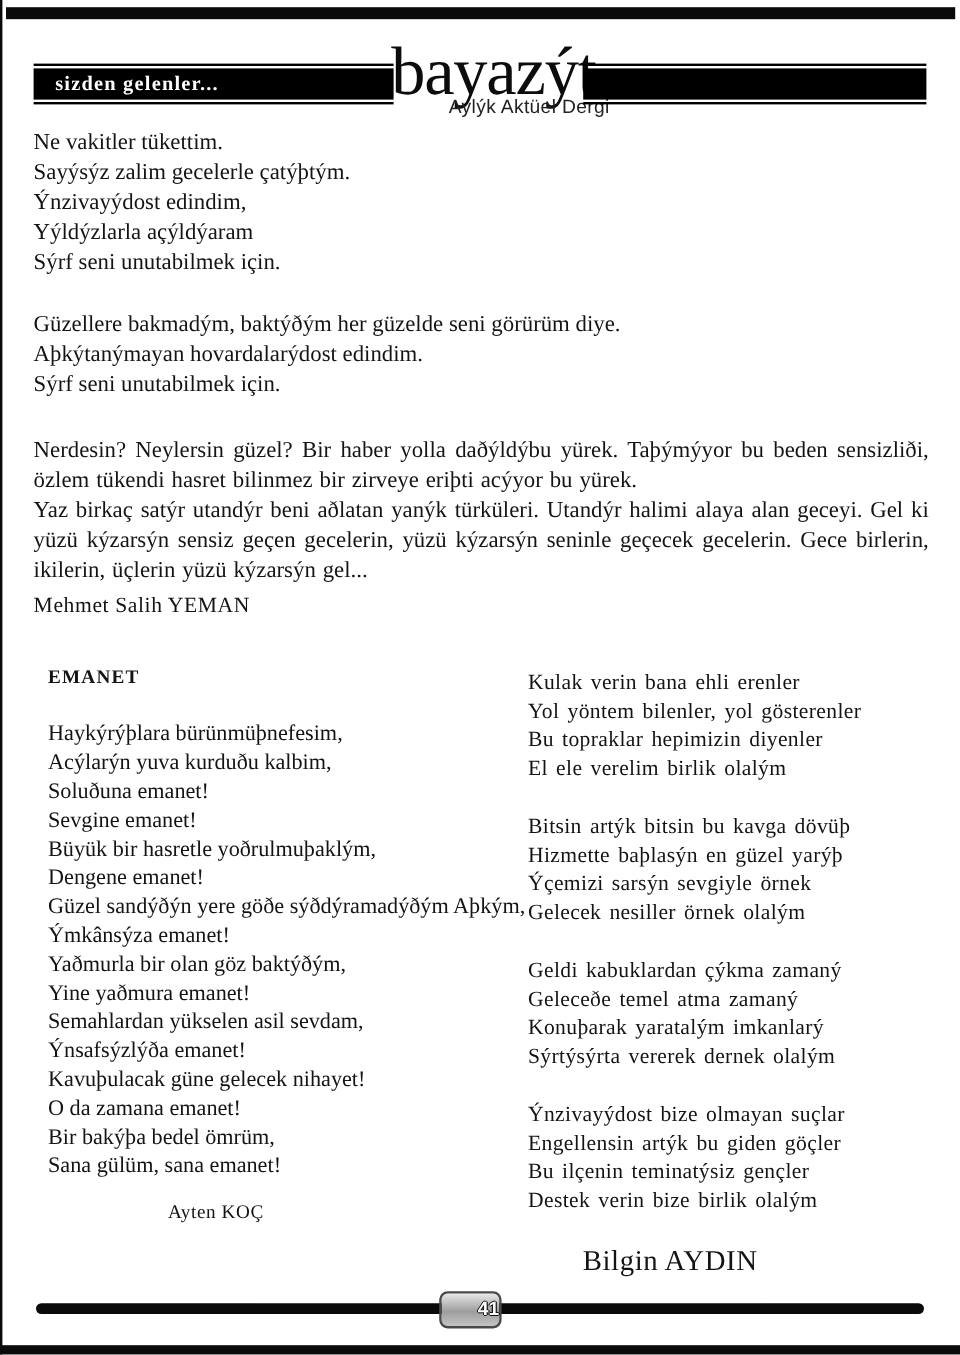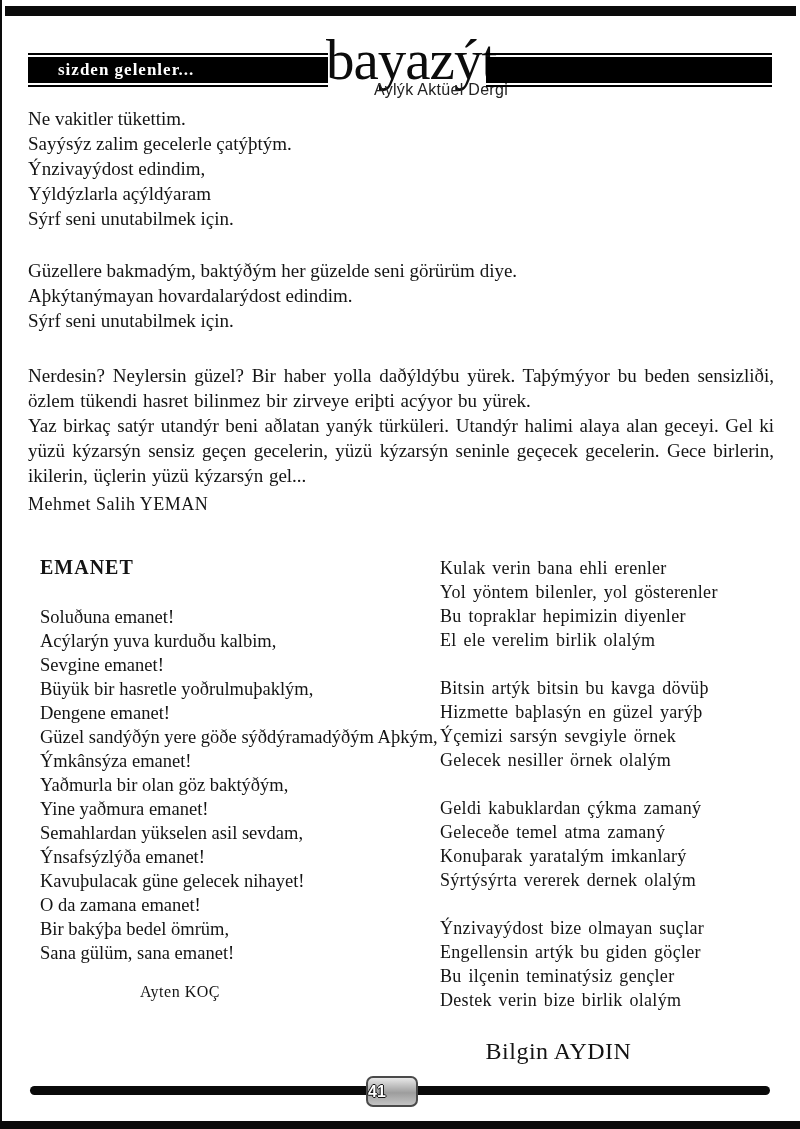--- a/index.html
+++ b/index.html
@@ -12,21 +12,21 @@
   .top-rule { position:absolute; top:6px; left:5px; width:791px; height:10px; background:#0a0a0a; }
   .bottom-rule { position:absolute; top:1121px; left:0; width:800px; height:8px; background:#0a0a0a; }
 
   
   .band { position:absolute; border-top:2px solid #000; border-bottom:2px solid #000; padding:2px 0; }
   .band-inner { background:#000; height:26px; }
   .band-left { top:53px; left:28px; width:300px; }
   .band-right { top:53px; left:486px; width:286px; }
   .section-label {
     color:#fff; font-weight:bold; font-size:17px; line-height:26px;
-    padding-left:30px; letter-spacing:1px; font-family:"Liberation Serif",serif;
+    padding-left:18px; letter-spacing:1px; font-family:"Liberation Serif",serif;
   }
   .logo-wrap { position:absolute; top:30px; left:326px; width:158px; text-align:center; }
   .logo-text {
     font-family:"Liberation Serif","DejaVu Serif",serif; font-size:57px; line-height:60px;
     color:#0c0c0c; letter-spacing:-1px; white-space:nowrap;
   }
   .logo-subtitle {
     font-family:"Liberation Sans","DejaVu Sans",sans-serif; font-size:16px; color:#222;
     margin-top:-9px; padding-left:48px; text-align:center; letter-spacing:0.3px; white-space:nowrap;
   }
@@ -34,36 +34,36 @@
   
   .intro { position:absolute; top:106px; left:28px; width:746px; font-size:19px; }
   .pl { height:25px; line-height:25px; white-space:nowrap; }
   .intro .stanza2 { margin-top:27px; }
   .intro .prose { margin-top:30px; }
   .prose p { margin:0; text-align:justify; line-height:25px; word-spacing:1px; }
   .author-right { margin-top:6px; text-align:left; padding-right:72px; font-size:18px; letter-spacing:0.5px; }
 
   
   .left-poem { position:absolute; top:556px; left:40px; width:372px; font-size:18.5px; }
-  .poem-title { font-weight:bold; font-size:20px; letter-spacing:1px; }
+  .poem-title { font-weight:bold; font-size:16px; letter-spacing:1px; }
   .left-poem .lines { margin-top:26px; }
   .left-poem .pl { height:24px; line-height:24px; }
   .author-center { margin-top:18px; width:280px; text-align:center; font-size:16px; letter-spacing:0.5px; }
 
   .right-poem { position:absolute; top:556px; left:440px; width:345px; font-size:18px; word-spacing:2px; letter-spacing:0.3px; }
   .right-poem .pl { height:24px; line-height:24px; }
   .right-poem .stanza { margin-bottom:24px; }
   .author-right2 { margin-top:26px; text-align:center; padding-right:108px; font-size:24px; letter-spacing:0.5px; word-spacing:normal; }
 
   
   .footer-rule { position:absolute; top:1086px; left:30px; width:740px; height:9px; background:#0a0a0a; border-radius:5px; }
   .page-badge {
     position:absolute; top:1076px; left:366px; width:48px; height:27px;
     background:linear-gradient(#e8e8e8,#9d9d9d 55%,#c4c4c4); border:2px solid #4a4a4a; border-radius:7px;
-    display:flex; align-items:center; justify-content:flex-start;
+    display:flex; align-items:center; justify-content:flex-end;
   }
   .page-num {
     font-family:"Liberation Sans","DejaVu Sans",sans-serif; font-weight:bold; font-size:16px; color:#fff;
     text-shadow:-1px 0 #111, 1px 0 #111, 0 -1px #111, 0 1px #111;
   }
 </style>
 </head>
 <body>
 
 <div class="page">
@@ -99,22 +99,23 @@
     <div class="prose">
       <p>Nerdesin? Neylersin güzel? Bir haber yolla daðýldýbu yürek. Taþýmýyor bu beden sensizliði, özlem tükendi hasret bilinmez bir zirveye eriþti acýyor bu yürek.</p>
       <p>Yaz birkaç satýr utandýr beni aðlatan yanýk türküleri. Utandýr halimi alaya alan geceyi. Gel ki yüzü kýzarsýn sensiz geçen gecelerin, yüzü kýzarsýn seninle geçecek gecelerin. Gece birlerin, ikilerin, üçlerin yüzü kýzarsýn gel...</p>
     </div>
     <div class="author-right">Mehmet Salih YEMAN</div>
   </div>
 
   <div class="left-poem">
     <div class="poem-title">EMANET</div>
     <div class="lines">
+      <div class="pl">Haykýrýþlara bürünmüþnefesim,</div>
+      <div class="pl">Acýlarýn yuva kurduðu kalbim,</div>
       <div class="pl">Soluðuna emanet!</div>
-      <div class="pl">Acýlarýn yuva kurduðu kalbim,</div>
       <div class="pl">Sevgine emanet!</div>
       <div class="pl">Büyük bir hasretle yoðrulmuþaklým,</div>
       <div class="pl">Dengene emanet!</div>
       <div class="pl">Güzel sandýðýn yere göðe sýðdýramadýðým Aþkým,</div>
       <div class="pl">Ýmkânsýza emanet!</div>
       <div class="pl">Yaðmurla bir olan göz baktýðým,</div>
       <div class="pl">Yine yaðmura emanet!</div>
       <div class="pl">Semahlardan yükselen asil sevdam,</div>
       <div class="pl">Ýnsafsýzlýða emanet!</div>
       <div class="pl">Kavuþulacak güne gelecek nihayet!</div>

